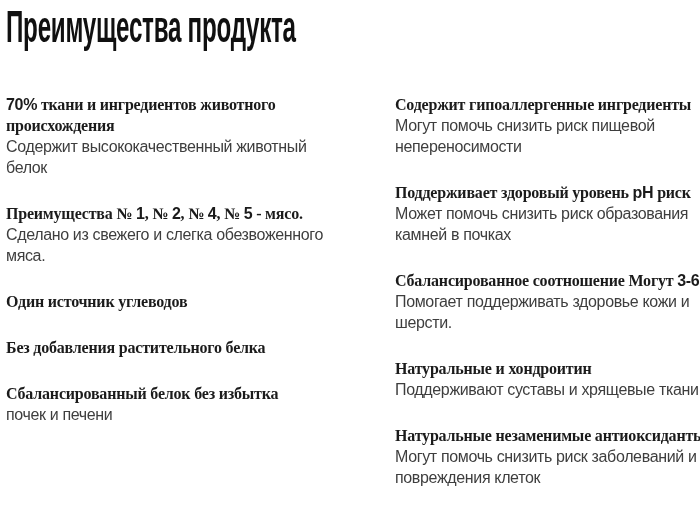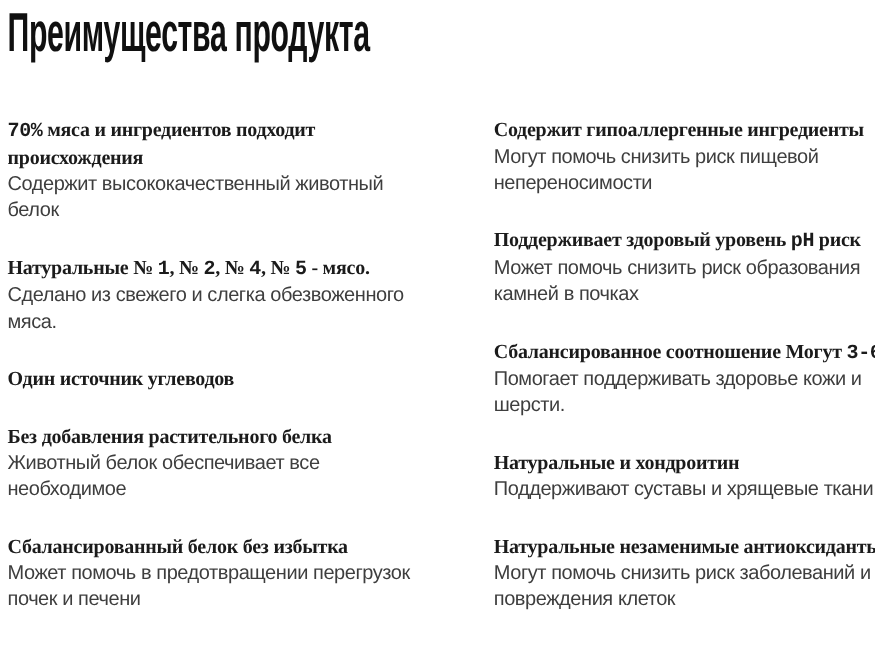--- a/index.html
+++ b/index.html
@@ -29,75 +29,70 @@
   .item { margin-bottom: 25px; }
   .b-title {
     font-family: "Liberation Serif", serif;
     font-weight: 700;
     font-size: 16px;
     color: #1b1b1b;
     letter-spacing: -0.2px;
   }
   .t-line { line-height: 21px; white-space: nowrap; }
   .seg-serif { font-family: "Liberation Serif", serif; }
-  .seg-sans  { font-family: Liberation Mono, monospace; letter-spacing: -0.3px; }
+  .seg-sans  { font-family: Liberation Sans, sans-serif; letter-spacing: -0.3px; }
   .b-body {
     font-size: 16px;
     font-weight: 400;
     color: #3e3e3e;
     letter-spacing: -0.35px;
   }
   .d-line { line-height: 21px; white-space: nowrap; }
 </style>
 </head>
 <body>
 
 <div class="page">
   <h1 class="title">Преимущества продукта</h1>
   <div class="columns">
       <div class="col col-left">
         <div class="item">
           <div class="b-title">
-            <div class="t-line"><span class="seg-sans">70%</span><span class="seg-serif"> мяса и ингредиентов подходит</span></div>
+            <div class="t-line"><span class="seg-sans">70%</span><span class="seg-serif"> ткани и ингредиентов животного</span></div>
             <div class="t-line"><span class="seg-serif">происхождения</span></div>
           </div>
           <div class="b-body">
             <div class="d-line">Содержит высококачественный животный</div>
             <div class="d-line">белок</div>
           </div>
         </div>
         <div class="item">
           <div class="b-title">
-            <div class="t-line"><span class="seg-serif">Натуральные № </span><span class="seg-sans">1</span><span class="seg-serif">, № </span><span class="seg-sans">2</span><span class="seg-serif">, № </span><span class="seg-sans">4</span><span class="seg-serif">, № </span><span class="seg-sans">5</span><span class="seg-serif"> - мясо.</span></div>
+            <div class="t-line"><span class="seg-serif">Преимущества № </span><span class="seg-sans">1</span><span class="seg-serif">, № </span><span class="seg-sans">2</span><span class="seg-serif">, № </span><span class="seg-sans">4</span><span class="seg-serif">, № </span><span class="seg-sans">5</span><span class="seg-serif"> - мясо.</span></div>
           </div>
           <div class="b-body">
             <div class="d-line">Сделано из свежего и слегка обезвоженного</div>
             <div class="d-line">мяса.</div>
           </div>
         </div>
         <div class="item">
           <div class="b-title">
             <div class="t-line"><span class="seg-serif">Один источник углеводов</span></div>
           </div>
         </div>
         <div class="item">
           <div class="b-title">
             <div class="t-line"><span class="seg-serif">Без добавления растительного белка</span></div>
           </div>
-          <div class="b-body">
-            <div class="d-line">Животный белок обеспечивает все</div>
-            <div class="d-line">необходимое</div>
-          </div>
         </div>
         <div class="item">
           <div class="b-title">
             <div class="t-line"><span class="seg-serif">Сбалансированный белок без избытка</span></div>
           </div>
           <div class="b-body">
-            <div class="d-line">Может помочь в предотвращении перегрузок</div>
             <div class="d-line">почек и печени</div>
           </div>
         </div>
       </div>
       <div class="col col-right">
         <div class="item">
           <div class="b-title">
             <div class="t-line"><span class="seg-serif">Содержит гипоаллергенные ингредиенты</span></div>
           </div>
           <div class="b-body">

